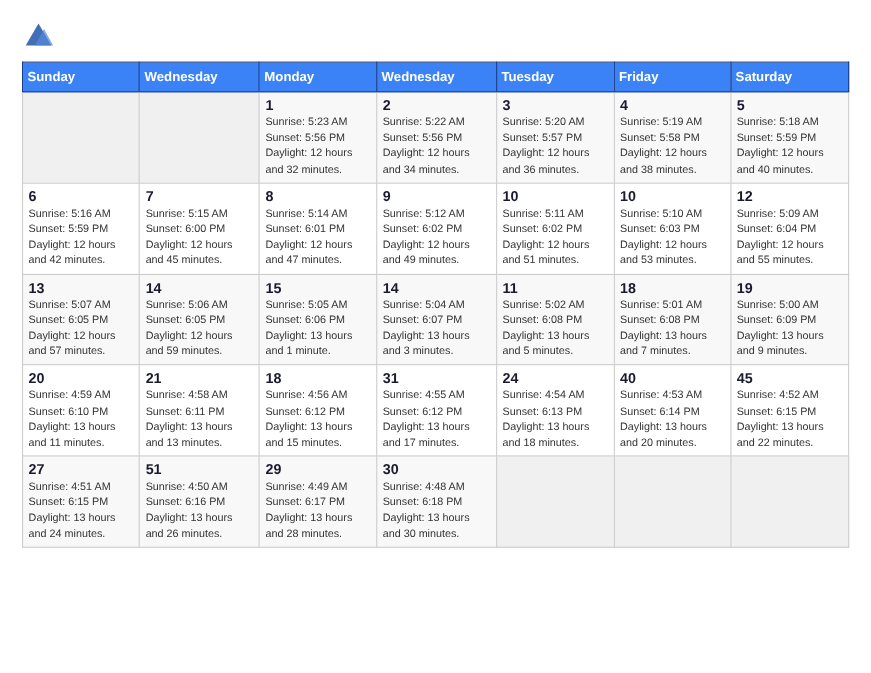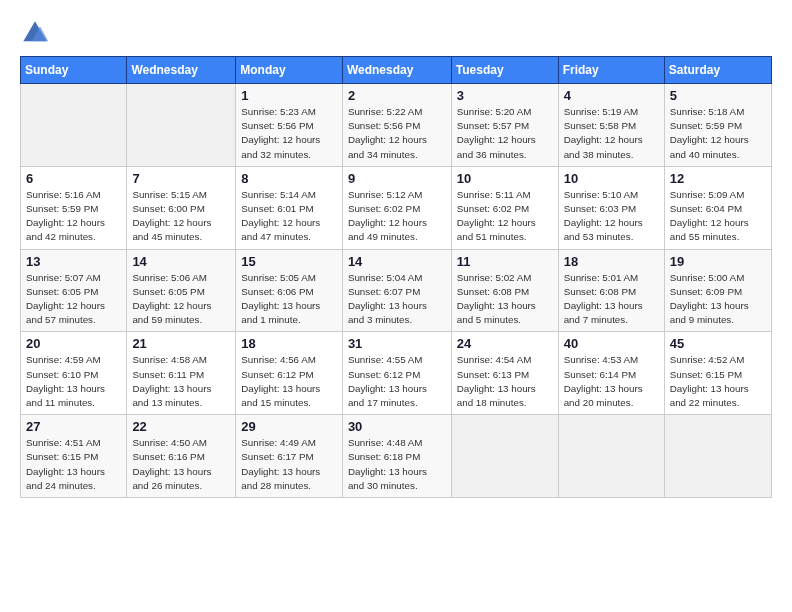--- a/index.html
+++ b/index.html
@@ -248,21 +248,21 @@
             <span class="day-num">45</span>
             <div class="day-detail">Sunrise: 4:52 AM<br>Sunset: 6:15 PM<br>Daylight: 13 hours and 22 minutes.</div>
           </td>
         </tr>
         <tr>
           <td>
             <span class="day-num">27</span>
             <div class="day-detail">Sunrise: 4:51 AM<br>Sunset: 6:15 PM<br>Daylight: 13 hours and 24 minutes.</div>
           </td>
           <td>
-            <span class="day-num">22</span>
+            <span class="day-num">51</span>
             <div class="day-detail">Sunrise: 4:50 AM<br>Sunset: 6:16 PM<br>Daylight: 13 hours and 26 minutes.</div>
           </td>
           <td>
             <span class="day-num">29</span>
             <div class="day-detail">Sunrise: 4:49 AM<br>Sunset: 6:17 PM<br>Daylight: 13 hours and 28 minutes.</div>
           </td>
           <td>
             <span class="day-num">30</span>
             <div class="day-detail">Sunrise: 4:48 AM<br>Sunset: 6:18 PM<br>Daylight: 13 hours and 30 minutes.</div>
           </td>

